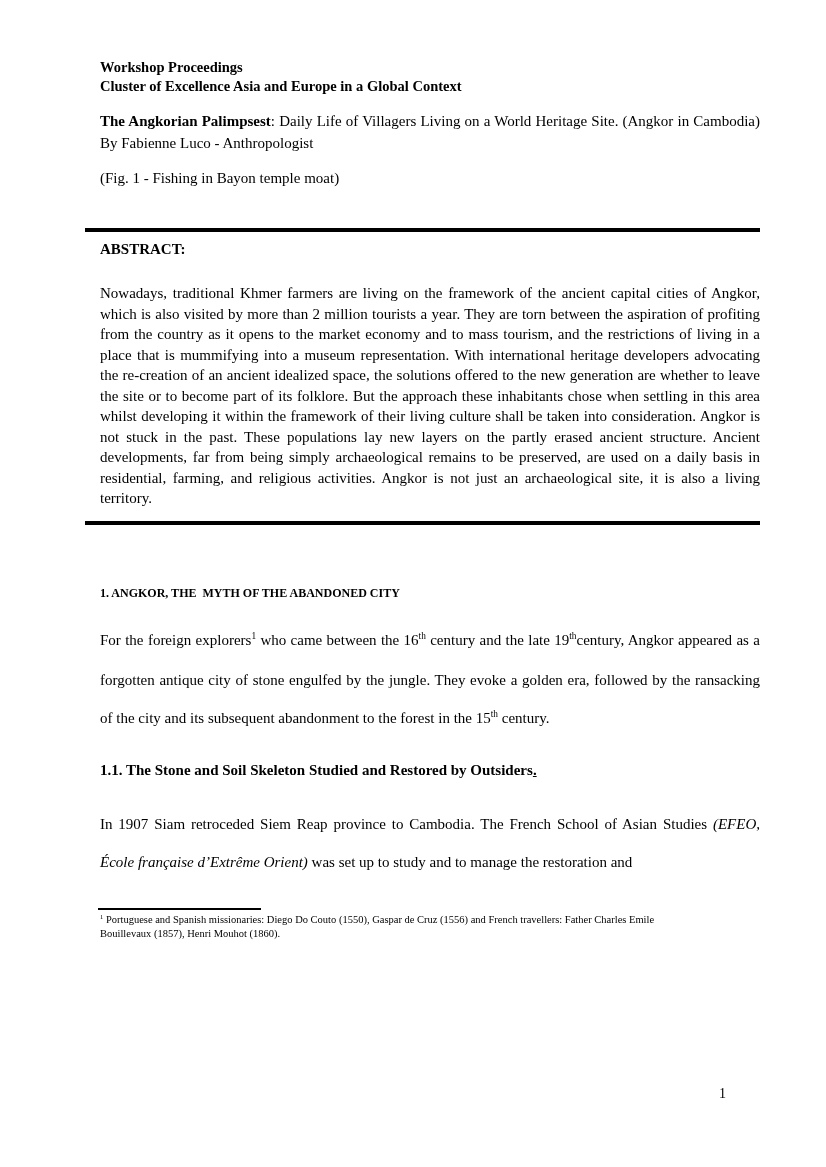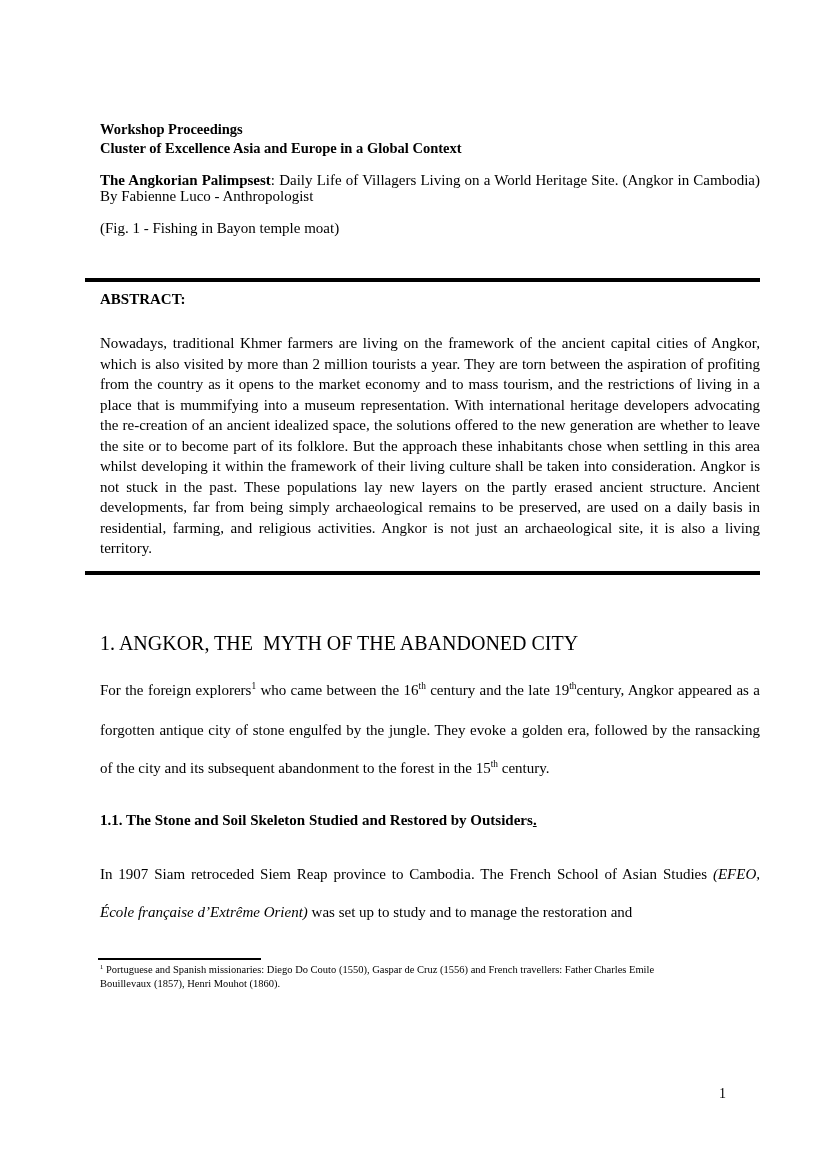--- a/index.html
+++ b/index.html
@@ -5,37 +5,37 @@
   html,body { margin:0; padding:0; background:#888; }
   .page {
     position: relative;
     width: 826px;
     height: 1167px;
     margin: 0 auto;
     background: #ffffff;
     font-family: "Liberation Serif", "DejaVu Serif", serif;
     color: #000000;
     box-sizing: border-box;
-    padding-top: 120px;
+    padding-top: 58px;
     overflow: hidden;
   }
   .content { margin-left: 100px; margin-right: 66px; }
 
   .doc-header { font-weight: bold; font-size: 14.5px; line-height: 19px; }
-  .doc-title  { margin-top: 14px; font-size: 15px; line-height: 16px; text-align: justify; }
+  .doc-title  { margin-top: 14px; font-size: 15px; line-height: 22px; text-align: justify; }
   .fig-caption { margin-top: 14px; font-size: 15px; line-height: 21px; color: #000000; }
 
   .rule { height: 4px; background: #000; margin-left: -15px; }
   .rule-1 { margin-top: 39px; }
   .rule-2 { margin-top: 12px; }
 
   .abstract-heading { margin-top: 7px; font-weight: bold; font-size: 15px; line-height: 20px; }
   .abstract-body { margin-top: 24px; font-size: 15px; line-height: 20.5px; text-align: justify; }
 
-  .section-heading { margin-top: 58px; font-weight: normal; font-size: 20px; line-height: 20px; white-space: pre-wrap; }
+  .section-heading { margin-top: 58px; font-weight: bold; font-size: 12px; line-height: 20px; white-space: pre-wrap; }
   .body-para { font-size: 15px; line-height: 38px; text-align: justify; }
   .para-1 { margin-top: 18px; }
   .subsection-heading { margin-top: 21px; font-weight: bold; font-size: 15px; line-height: 20px; }
   .para-2 { margin-top: 25px; }
 
   .footnote-rule { margin-top: 27px; width: 163px; height: 2px; background: #000; margin-left: -2px; }
   .footnote { margin-top: 3px; font-size: 10.5px; line-height: 13px; max-width: 600px; }
 
   .page-number { position: absolute; top: 1086px; right: 100px; font-size: 14px; }
 

